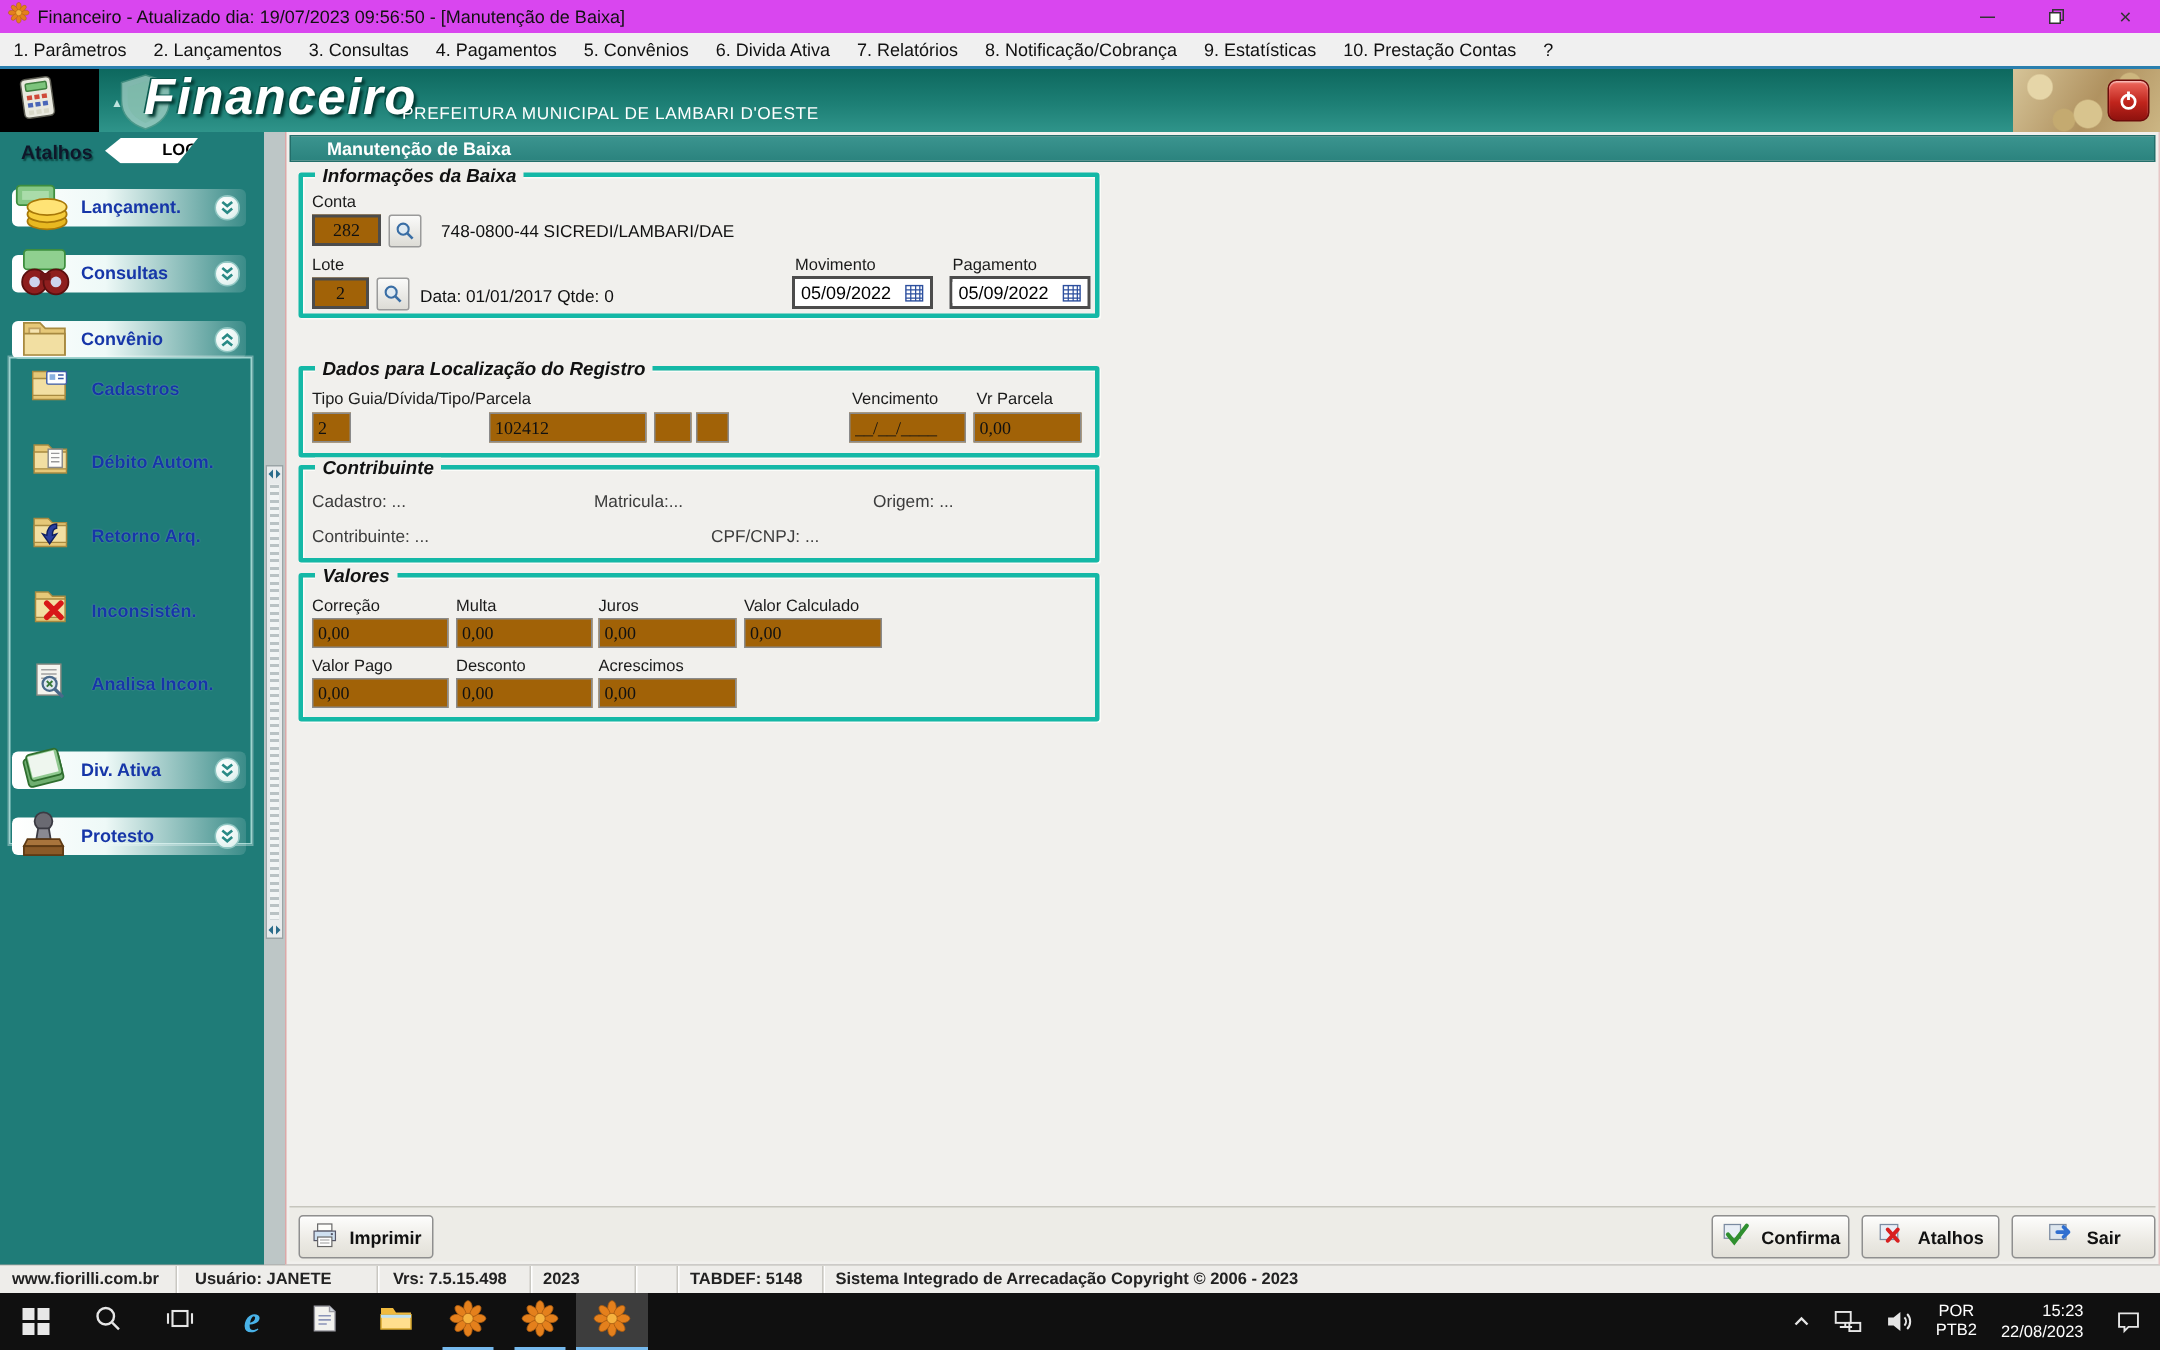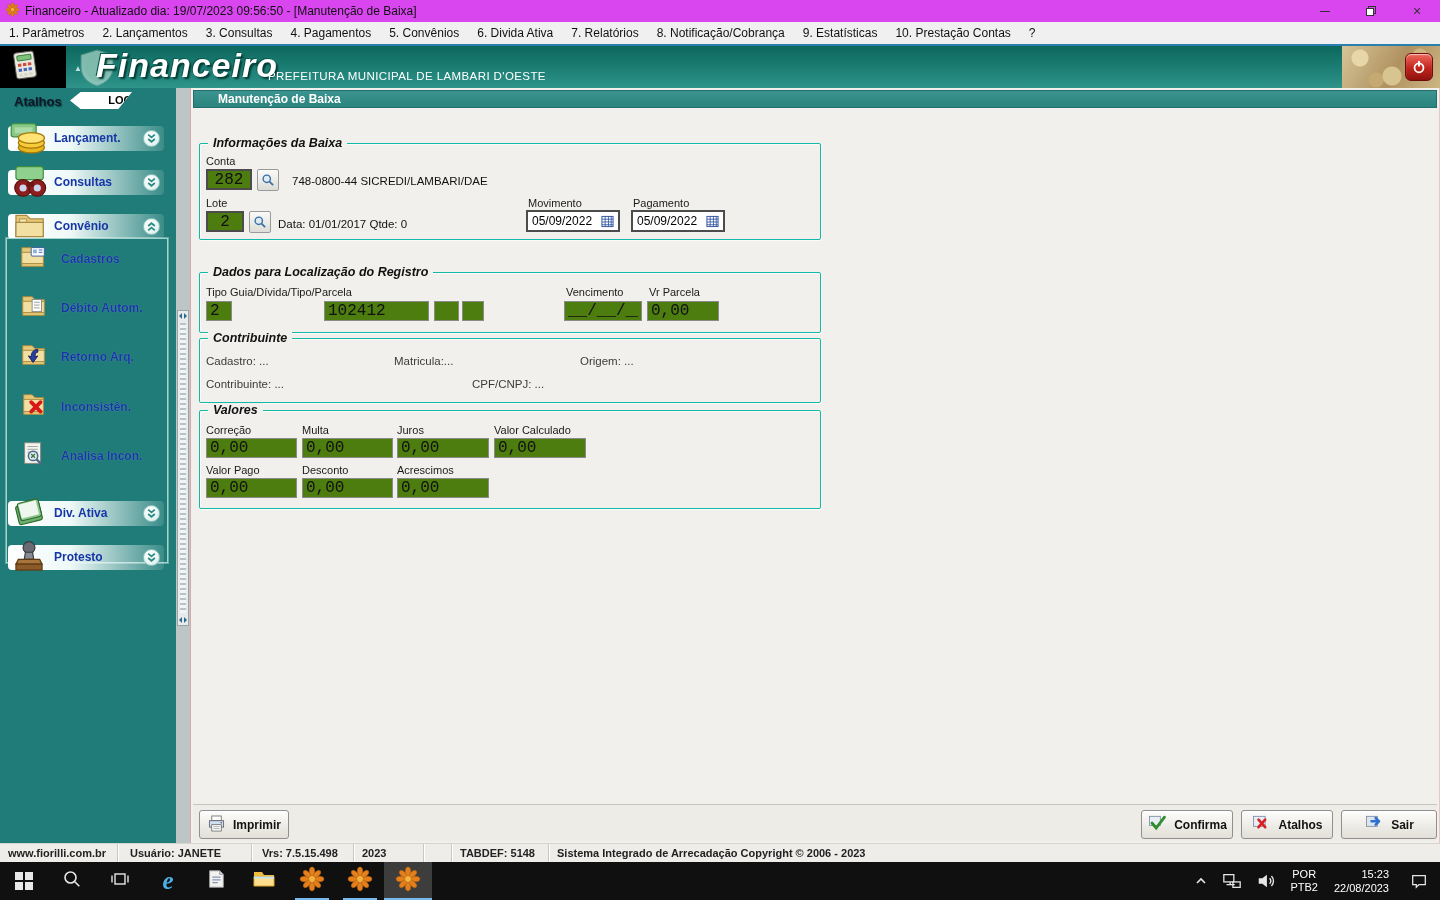--- a/index.html
+++ b/index.html
@@ -67,28 +67,28 @@
     display:flex; flex-direction:column; align-items:center; }
   .split-dots { flex:1; width:6px; margin:2px 0;
     background:repeating-linear-gradient(180deg,#b9c2c4 0 2px,#f2f5f5 2px 5px); }
   .split-arrows { height:10px; display:flex; gap:1px; align-items:center; }
 
   
   .main { flex:1; background:#f1f0ed; position:relative; border-left:1px solid #dba8a8; border-right:1px solid #e7c6c6; }
   .main-title { position:absolute; left:2px; top:2px; right:2px; height:18px;
     background:linear-gradient(180deg,#3b948f,#2b837e); border:1px solid #236e6a;
     color:#fff; font-size:12px; font-weight:bold; line-height:16px; padding-left:24px; }
-  .gbox { position:absolute; left:8px; width:622px; border:1px solid #14b8a6; border-radius:2px;
-    box-shadow:inset 1px 1px 0 #fbfbf8, 1px 1px 0 #fbfbf8;margin-top:28px; }
+  .gbox { position:absolute; left:8px; width:534px; border:3px solid #14b8a6; border-radius:2px;
+    box-shadow:inset 1px 1px 0 #fbfbf8, 1px 1px 0 #fbfbf8; }
   .gbox .legend { position:absolute; top:-8px; left:8px; background:#f1f0ed; padding:0 5px;
     font-size:12.5px; font-weight:bold; font-style:italic; color:#111; }
   .flabel { position:absolute; font-size:11px; color:#1a1a1a; white-space:nowrap; }
   .ftext  { position:absolute; font-size:11.5px; color:#111; white-space:nowrap; }
-  .inp { position:absolute; height:20px; border:1px solid #8a8a8a; background:#4d7c0f; font-size:16px;
-    font-family:Liberation Mono, monospace; padding:0 3px; color:#111; }
+  .inp { position:absolute; height:20px; border:1px solid #8a8a8a; background:#a16207; font-size:12px;
+    font-family:Liberation Serif, serif; padding:0 3px; color:#111; }
   .inp.strong { border:2px solid #4c4c4c; text-align:center; height:21px; }
   .mini-btn { position:absolute; width:22px; height:22px; border:1px solid #9a9a9a; border-radius:2px;
     background:linear-gradient(180deg,#fafaf9,#dddcd6); display:flex; align-items:center; justify-content:center; cursor:pointer; }
   .date-wrap { position:absolute; height:22px; border:2px solid #4c4c4c; background:#fff; display:flex; align-items:center; }
   .date-wrap input { border:0; outline:0; width:70px; font-size:12px; padding-left:4px; font-family:"Liberation Sans",sans-serif; }
   .cal-btn { width:18px; height:18px; display:flex; align-items:center; justify-content:center; background:#fff; cursor:pointer; }
   .resumo { position:absolute; left:8px; top:126px; width:534px; height:20px; border:1px solid #9a9a98; background:#f1f0ed;
     display:flex; align-items:center; font-size:12px; font-weight:bold; font-style:italic; }
   .resumo .r-label { color:#e01818; margin-left:9px; }
   .resumo .r-qtd { margin-left:30px; color:#111; }

